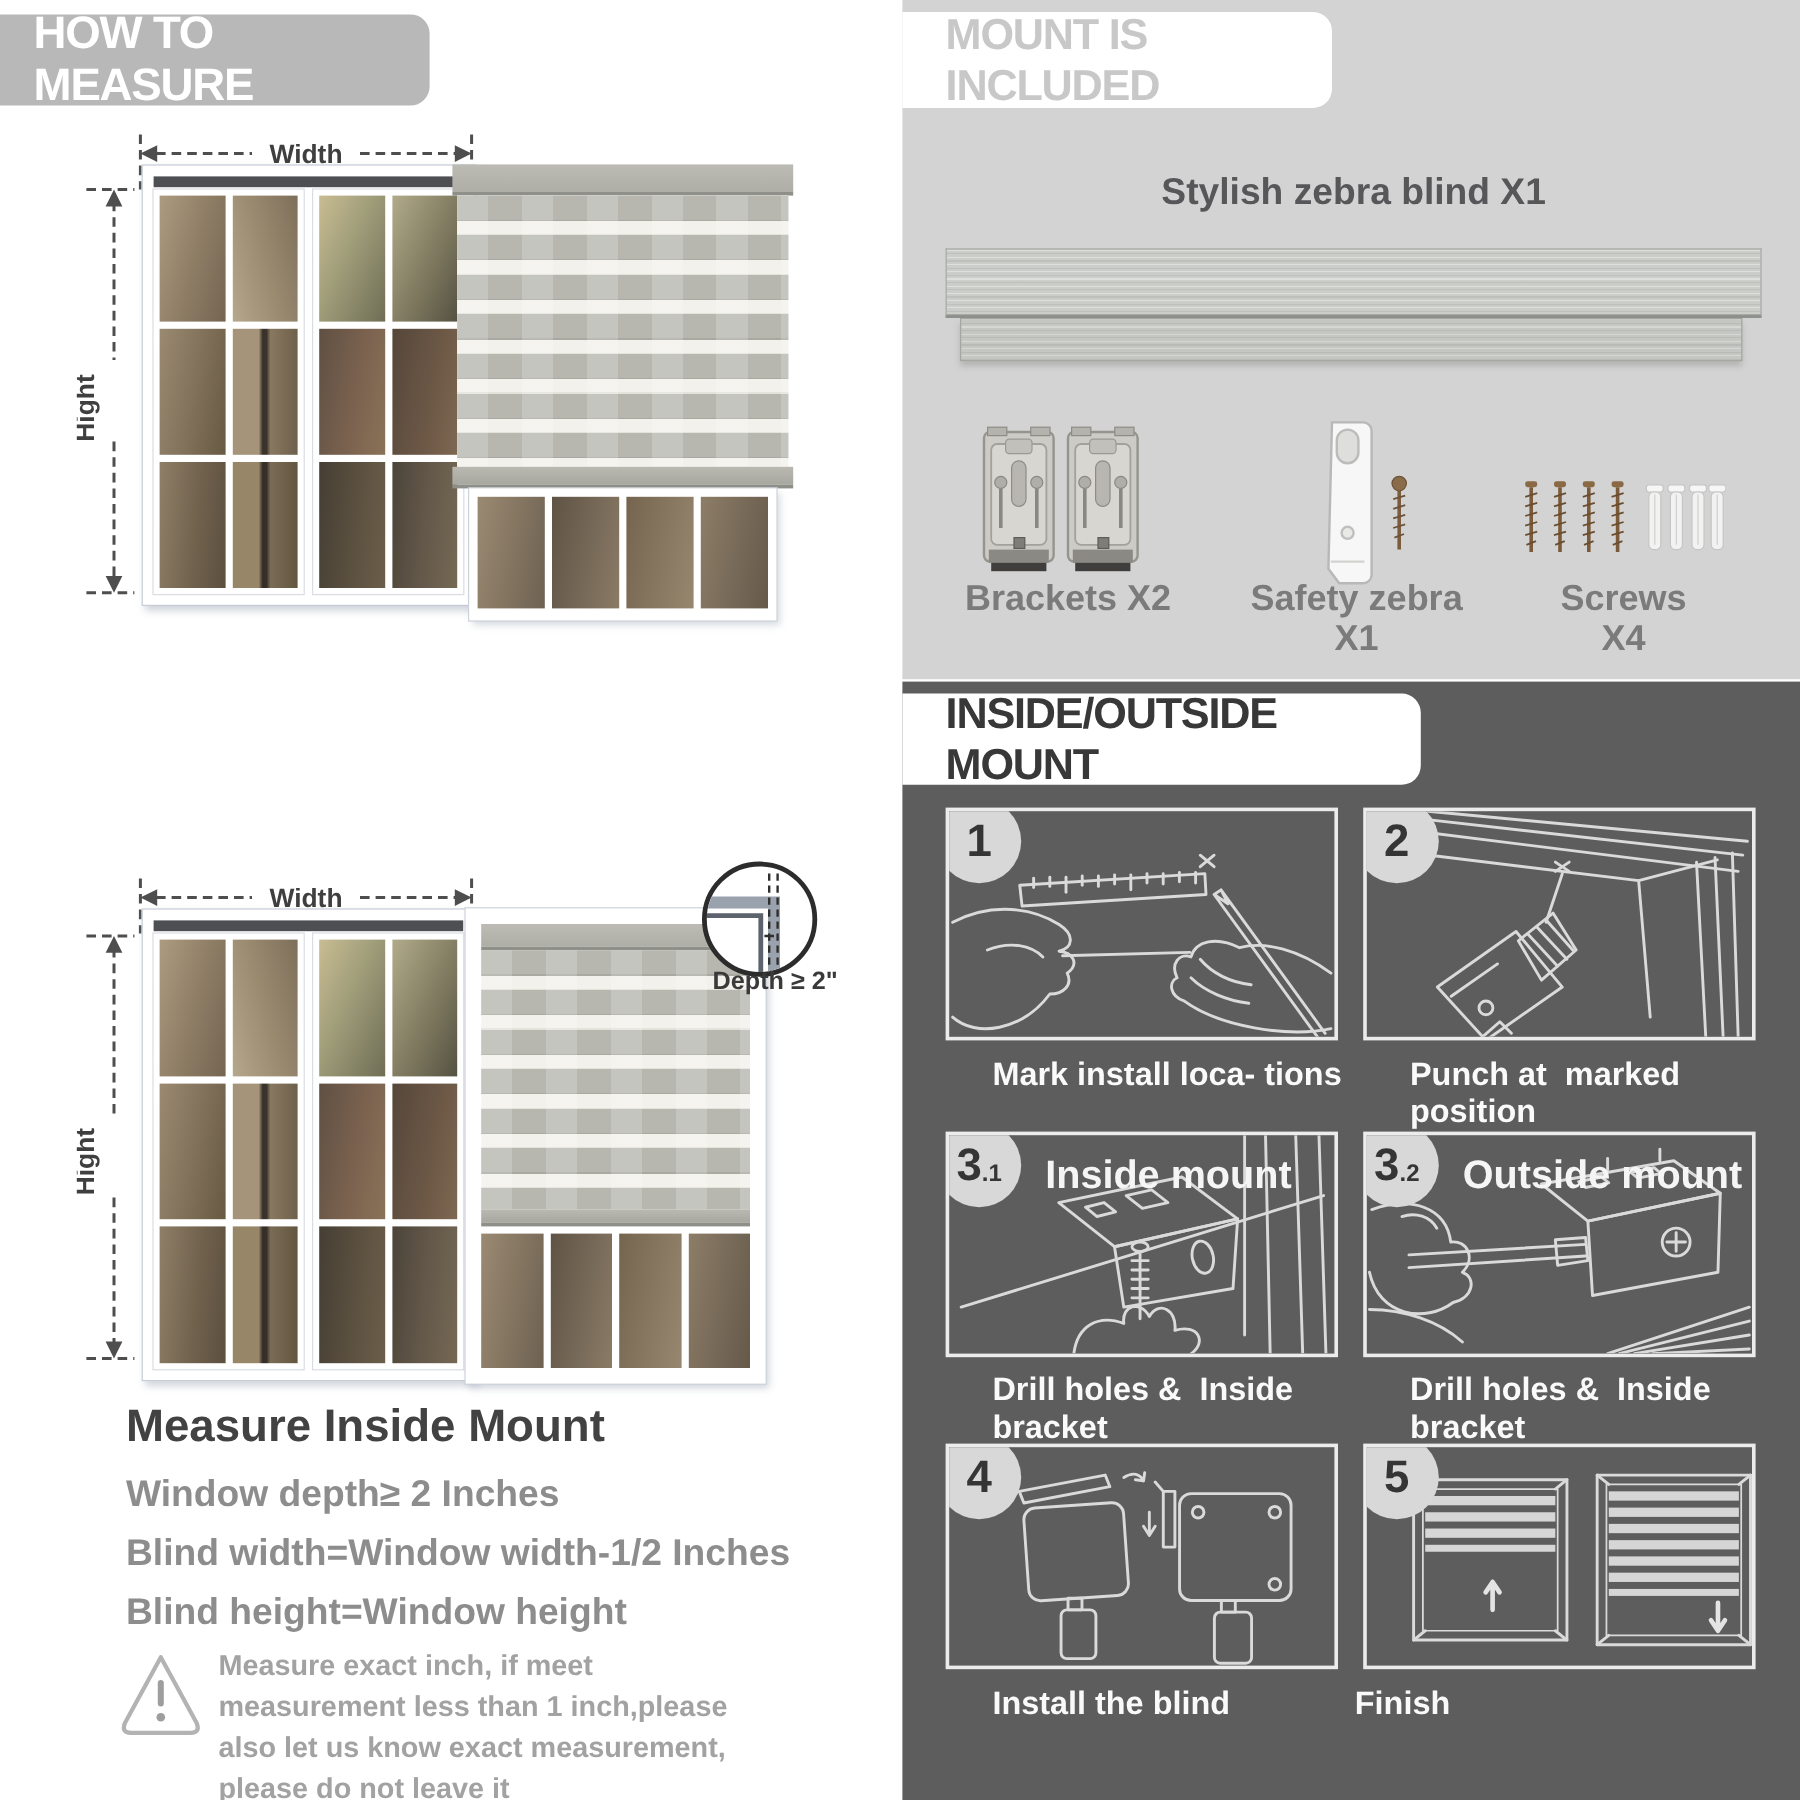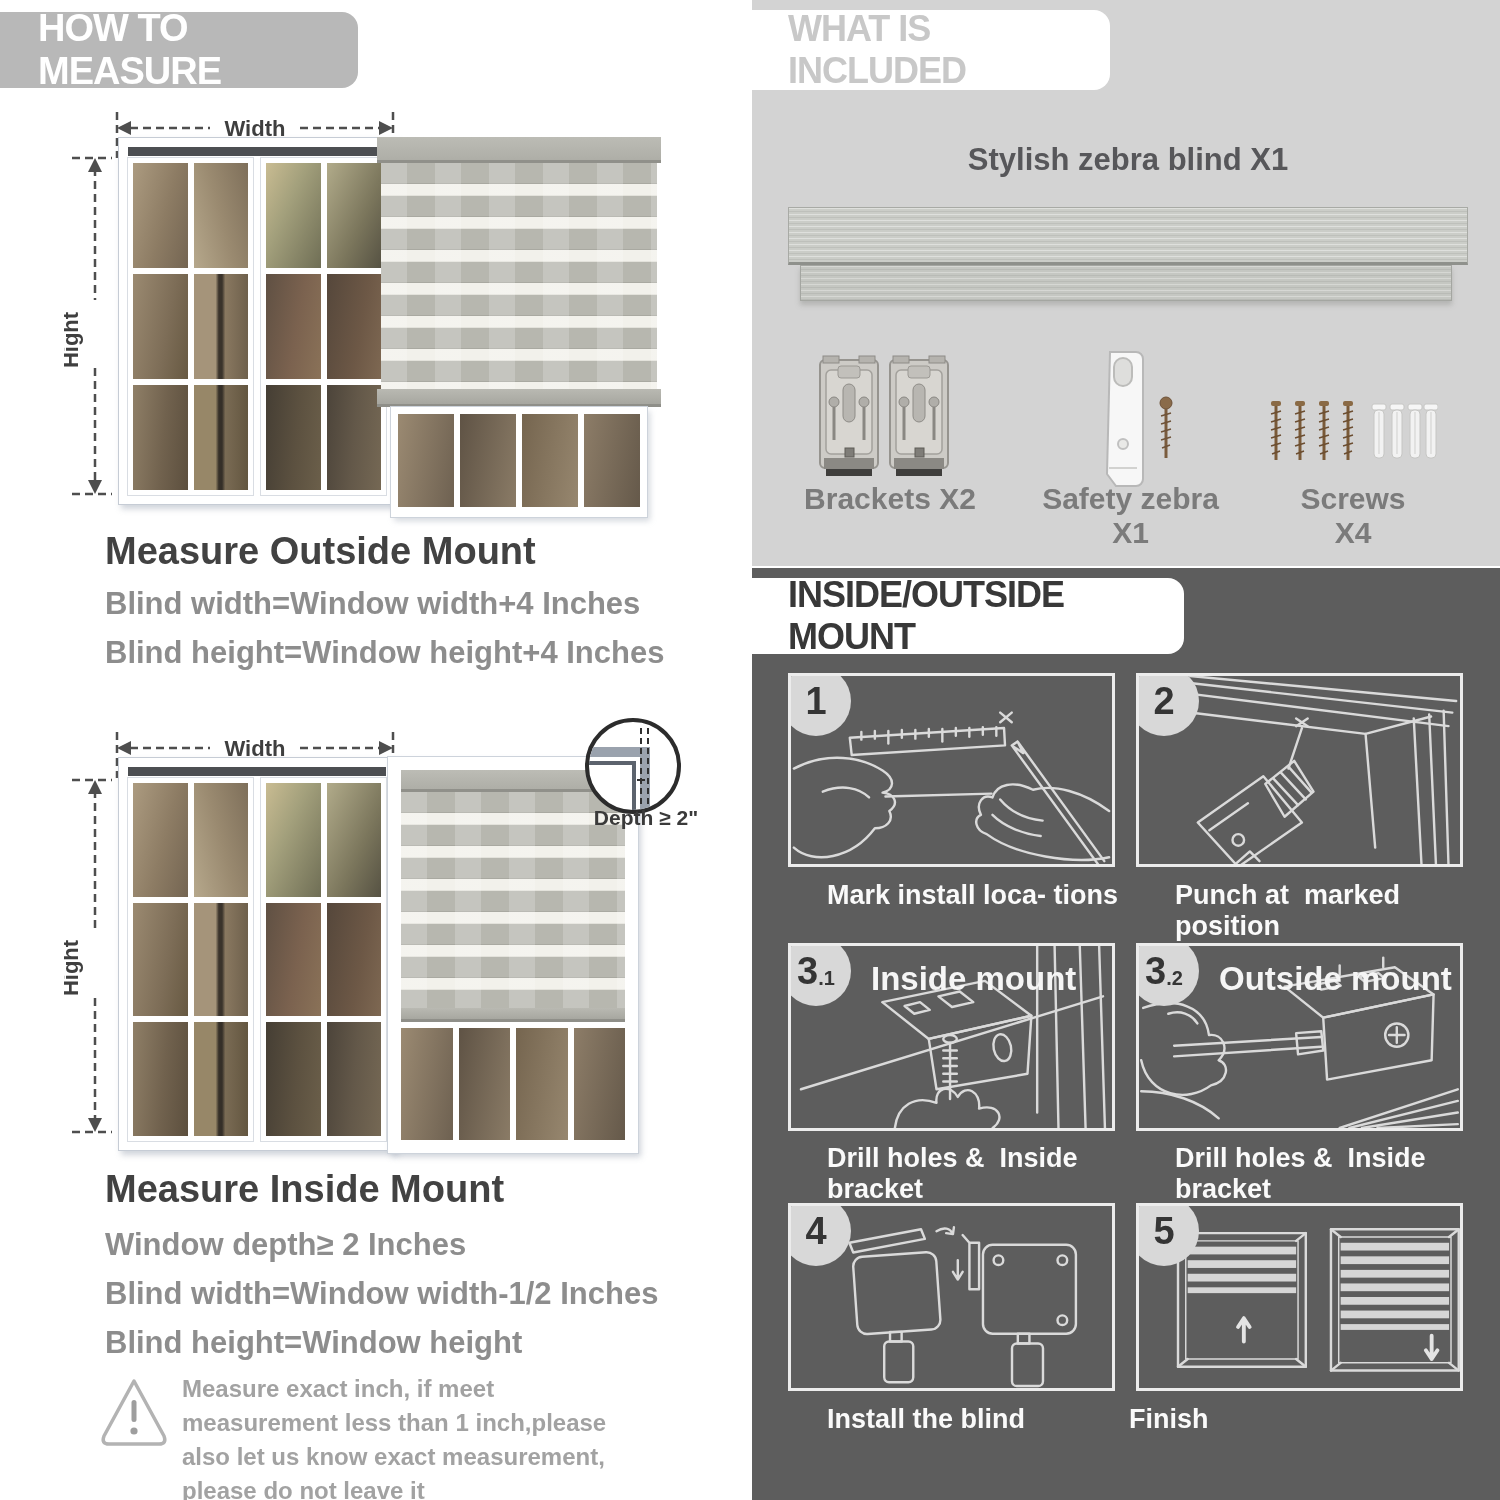--- a/index.html
+++ b/index.html
@@ -3,21 +3,21 @@
 <meta charset="utf-8">
 <style>
   html,body{margin:0;padding:0;background:#fff;}
   .canvas{position:relative;width:1500px;height:1500px;background:#fff;overflow:hidden;
           font-family:"Liberation Sans",sans-serif;font-weight:700;}
   .abs{position:absolute;}
 
   
   .ribbon{display:flex;align-items:center;box-sizing:border-box;}
   .ribbon-gray{background:#b8b8b8;border-radius:0 16px 16px 0;color:#fff;
-               font-size:38px;letter-spacing:-1px;padding-left:38px;}
+               font-size:38px;letter-spacing:-1px;padding-left:28px;}
   .ribbon-white{background:#fff;border-radius:0 16px 16px 0;color:#c8c8c8;
                font-size:36px;letter-spacing:-1px;padding-left:36px;}
   .ribbon-white.dark-text{color:#383838;justify-content:flex-end;}
 
   
   .mtitle{font-size:38px;color:#424242;margin:0;}
   .mline{font-size:31px;color:#8d8d8d;margin-top:13px;white-space:pre-wrap;}
   .warn-text{font-size:24px;line-height:34px;color:#a2a2a2;}
 
   
@@ -150,25 +150,20 @@
   <div class="abs cassette" style="left:377px;top:137px;width:284px;height:26px;"></div>
   <div class="abs shade" style="left:381px;top:163px;width:276px;height:226px;"></div>
   <div class="abs rail" style="left:377px;top:389px;width:284px;height:18px;"></div>
   <div class="abs mini-window" style="left:391px;top:407px;width:256px;height:110px;">
     <div class="mp1"></div>
       <div class="mp2"></div>
     <div class="mp3"></div>
       <div class="mp4"></div>
   </div>
 
-  <div class="abs" style="left:105px;top:530px;width:620px;">
-    <div class="mtitle">Measure Outside Mount</div>
-    <div class="mline">Blind width=Window width+4 Inches</div>
-    <div class="mline">Blind height=Window height+4 Inches</div>
-  </div>
 
   <svg class="abs" style="left:104px;top:728px;" width="302" height="54" viewBox="0 0 302 54">
     <g stroke="#4e4e4e" stroke-width="2.5" fill="none">
       <line x1="13" y1="4" x2="13" y2="50" stroke-dasharray="8 5"></line>
       <line x1="289" y1="4" x2="289" y2="50" stroke-dasharray="8 5"></line>
       <line x1="26" y1="20" x2="106" y2="20" stroke-dasharray="8 5"></line>
       <line x1="196" y1="20" x2="276" y2="20" stroke-dasharray="8 5"></line>
     </g>
     <polygon points="13,20 27,13 27,27" fill="#4e4e4e"></polygon>
     <polygon points="289,20 275,13 275,27" fill="#4e4e4e"></polygon>
@@ -242,21 +237,21 @@
   <svg class="abs" style="left:100px;top:1374px;" width="68" height="74" viewBox="0 0 68 74">
     <path d="M34,7 L64,62 Q67,70 59,70 L9,70 Q1,70 4,62 Z" fill="none" stroke="#b3b3b3" stroke-width="3.5" stroke-linejoin="round"></path>
     <rect x="31.5" y="26" width="5" height="22" rx="2.5" fill="#9e9e9e"></rect>
     <circle cx="34" cy="57" r="3.6" fill="#9e9e9e"></circle>
   </svg>
   <div class="abs warn-text" style="left:182px;top:1372px;width:446px;">Measure exact inch, if meet measurement less than 1 inch,please also let us know exact measurement, please do not leave it</div>
 
   <div class="abs panel-light" style="left:752px;top:0;width:748px;height:566px;"></div>
 
   <div class="abs ribbon ribbon-white" style="left:752px;top:10px;width:358px;height:80px;">
-    <span>WHAT IS INCLUDED</span>
+    <span>MOUNT IS INCLUDED</span>
   </div>
 
   <div class="abs product-label" style="left:788px;top:142px;width:680px;">Stylish zebra blind X1</div>
 
   <div class="abs bar-top" style="left:788px;top:207px;width:680px;height:58px;"></div>
   <div class="abs bar-bottom" style="left:800px;top:265px;width:652px;height:36px;"></div>
 
   <svg class="abs" style="left:816px;top:352px;" width="66" height="132" viewBox="0 0 66 132">
     <rect x="4" y="8" width="58" height="108" rx="5" fill="#cdcbc6" stroke="#96948f" stroke-width="2"></rect>
     <rect x="7" y="4" width="16" height="7" fill="#b5b3ae" stroke="#8e8c87"></rect>

